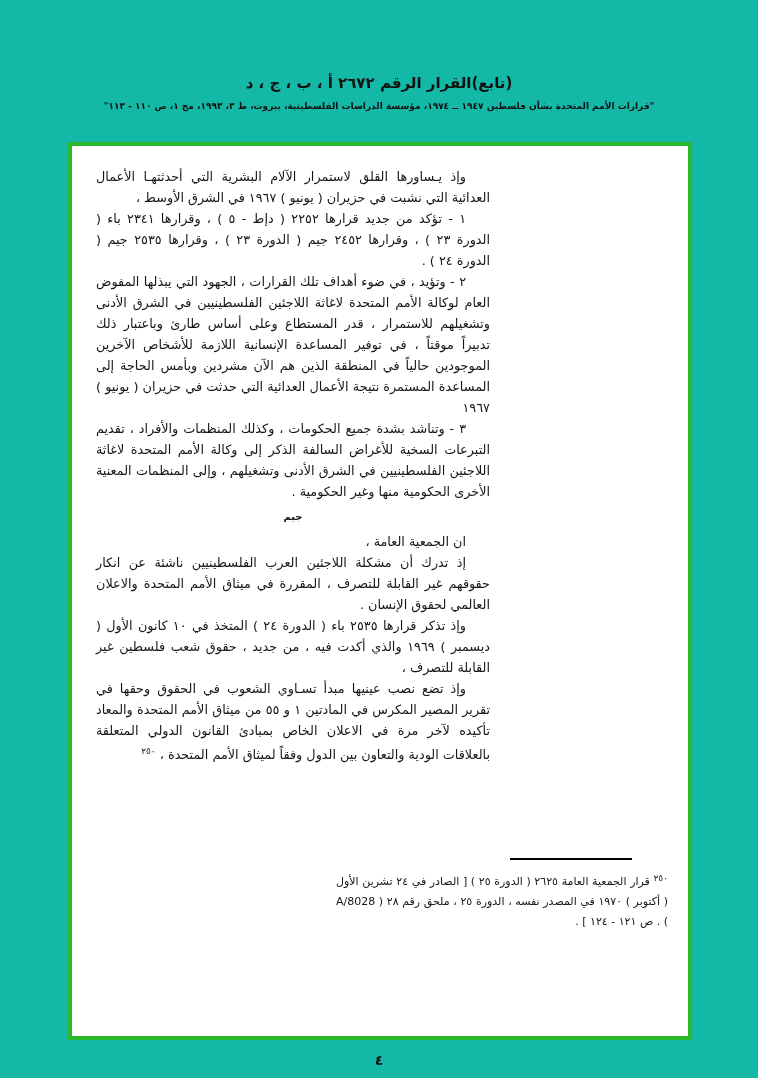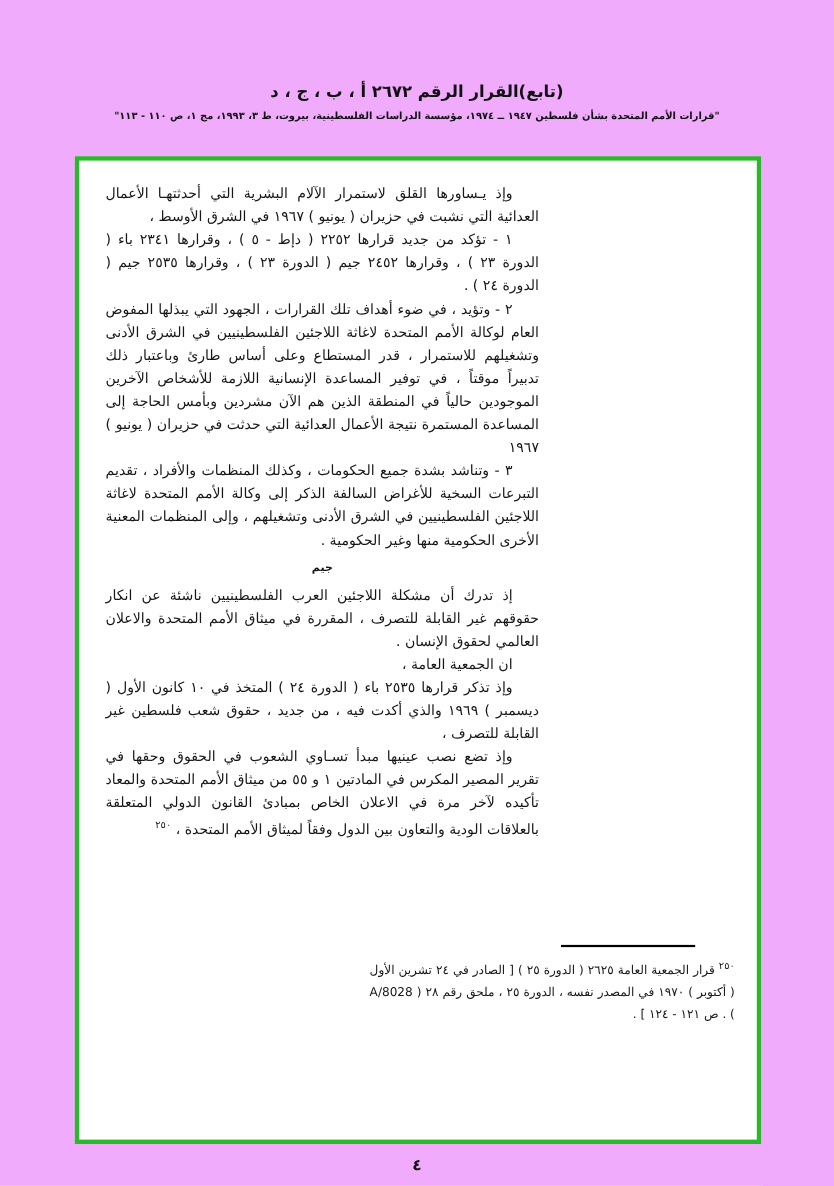--- a/index.html
+++ b/index.html
@@ -2,21 +2,21 @@
 <html lang="ar"><head>
 <meta charset="utf-8">
 <style>
   * { box-sizing: border-box; }
   html, body { margin: 0; padding: 0; }
   body {
     width: 758px; height: 1078px; position: relative;
     background: #ffffff;
     font-family: "DejaVu Sans", sans-serif;
   }
-  .page { position: absolute; inset: 0; background: #f0abfc; overflow: hidden; }
+  .page { position: absolute; inset: 0; background: #14b8a6; overflow: hidden; }
 
   .doc-header { position: absolute; top: 74px; left: 0; width: 100%; text-align: center; direction: rtl; color: #111; }
   .doc-title  { font-size: 15px; font-weight: bold; letter-spacing: 0.3px; }
   .doc-source { margin-top: 9px; font-size: 9px; font-weight: bold; }
 
   .green-box {
     position: absolute; left: 68px; top: 142px; width: 624px; height: 898px;
     border: 4px solid #2cb82c; background: #ffffff; overflow: hidden;
   }
 
@@ -54,23 +54,23 @@
       <p><span class="lead">وإذ يـساورها القلق</span><span> لاستمرار الآلام البشرية التي أحدثتهـا الأعمال العدائية التي نشبت في حزيران ( يونيو ) ١٩٦٧ في الشرق الأوسط ،</span></p>
 
       <p><span class="lead">١ - تؤكد من جديد</span><span> قرارها ٢٢٥٢ ( دإط - ٥ ) ، وقرارها ٢٣٤١ باء ( الدورة ٢٣ ) ، وقرارها ٢٤٥٢ جيم ( الدورة ٢٣ ) ، وقرارها ٢٥٣٥ جيم ( الدورة ٢٤ ) .</span></p>
 
       <p><span class="lead">٢ - وتؤيد</span><span> ، في ضوء أهداف تلك القرارات ، الجهود التي يبذلها المفوض العام لوكالة الأمم المتحدة لاغاثة اللاجئين الفلسطينيين في الشرق الأدنى وتشغيلهم للاستمرار ، قدر المستطاع وعلى أساس طارئ وباعتبار ذلك تدبيراً موقتاً ، في توفير المساعدة الإنسانية اللازمة للأشخاص الآخرين الموجودين حالياً في المنطقة الذين هم الآن مشردين وبأمس الحاجة إلى المساعدة المستمرة نتيجة الأعمال العدائية التي حدثت في حزيران ( يونيو ) ١٩٦٧</span></p>
 
       <p><span class="lead">٣ - وتناشد بشدة</span><span> جميع الحكومات ، وكذلك المنظمات والأفراد ، تقديم التبرعات السخية للأغراض السالفة الذكر إلى وكالة الأمم المتحدة لاغاثة اللاجئين الفلسطينيين في الشرق الأدنى وتشغيلهم ، وإلى المنظمات المعنية الأخرى الحكومية منها وغير الحكومية .</span></p>
 
       <div class="section-heading">جيم</div>
 
+      <p><span class="lead">ان الجمعية العامة ،</span><span></span></p>
+
       <p><span class="lead">إذ تدرك</span><span> أن مشكلة اللاجئين العرب الفلسطينيين ناشئة عن انكار حقوقهم غير القابلة للتصرف ، المقررة في ميثاق الأمم المتحدة والاعلان العالمي لحقوق الإنسان .</span></p>
-
-      <p><span class="lead">ان الجمعية العامة ،</span><span></span></p>
 
       <p><span class="lead">وإذ تذكر</span><span> قرارها ٢٥٣٥ باء ( الدورة ٢٤ ) المتخذ في ١٠ كانون الأول ( ديسمبر ) ١٩٦٩ والذي أكدت فيه ، من جديد ، حقوق شعب فلسطين غير القابلة للتصرف ،</span></p>
 
       <p><span class="lead">وإذ تضع نصب عينيها</span><span> مبدأ تسـاوي الشعوب في الحقوق وحقها في تقرير المصير المكرس في المادتين ١ و ٥٥ من ميثاق الأمم المتحدة والمعاد تأكيده لآخر مرة في الاعلان الخاص بمبادئ القانون الدولي المتعلقة بالعلاقات الودية والتعاون بين الدول وفقاً لميثاق الأمم المتحدة ،</span> <sup class="ref">٢٥٠</sup></p>
 
     </div>
 
     <div class="footnote">
       <div class="footnote-rule"></div>
       <p class="footnote-text"><span class="fn-marker">٢٥٠</span> <span>قرار الجمعية العامة ٢٦٢٥ ( الدورة ٢٥ ) [ الصادر في ٢٤ تشرين الأول ( أكتوبر ) ١٩٧٠ في المصدر نفسه ، الدورة ٢٥ ، ملحق رقم ٢٨ ( A/8028 ) . ص ١٢١ - ١٢٤ ] .</span></p>

